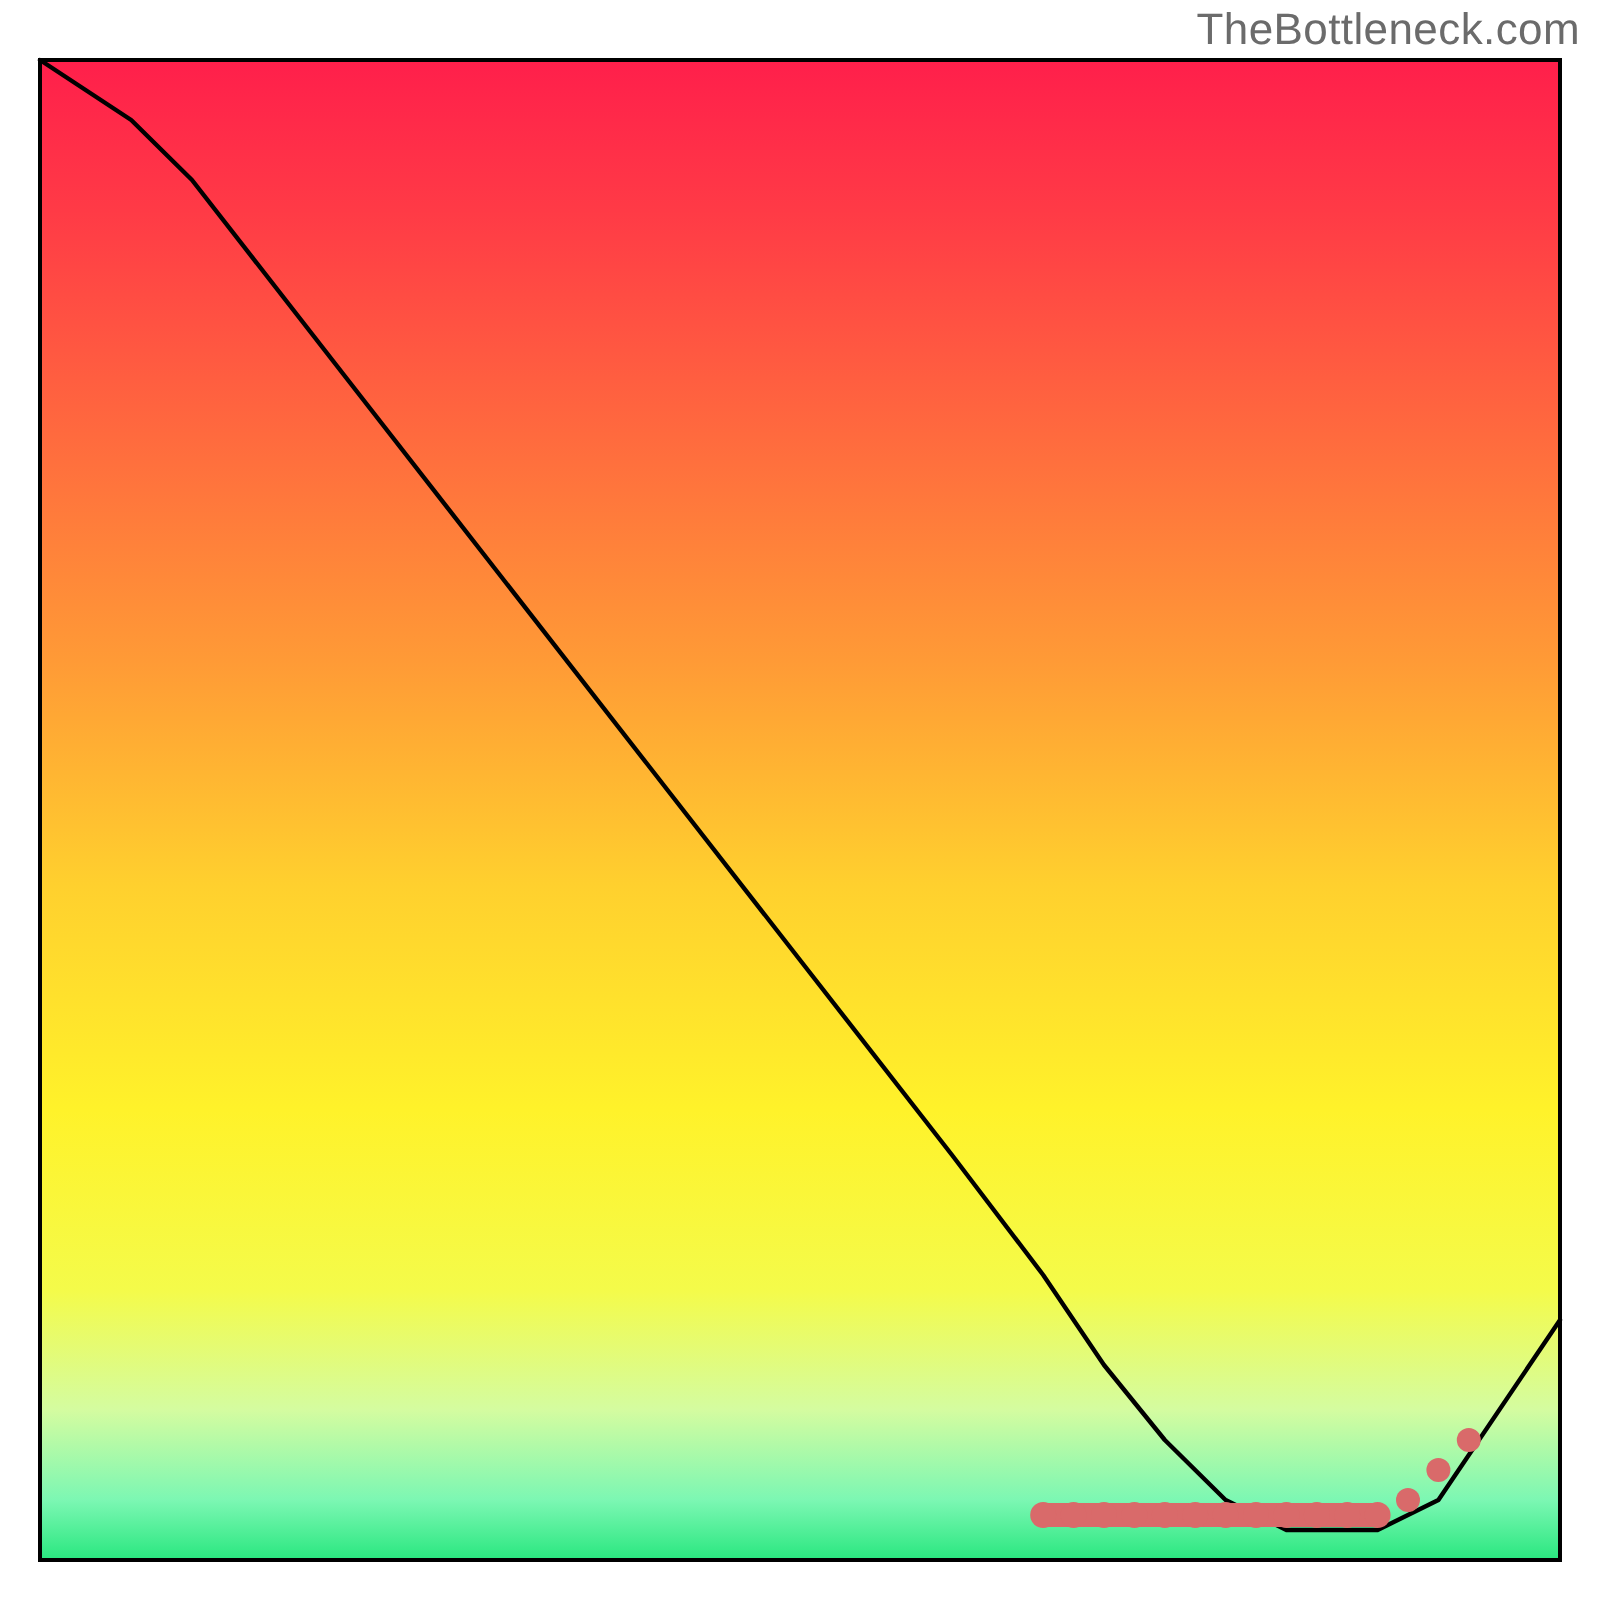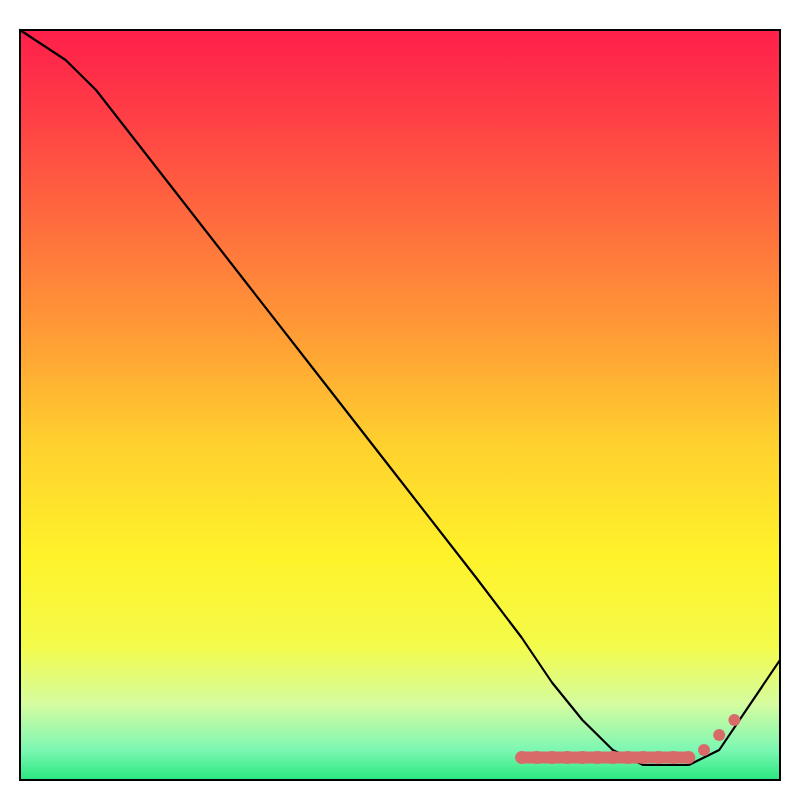--- a/index.html
+++ b/index.html
@@ -29,20 +29,21 @@
   svg.chart {
     position: absolute;
     left: 0;
     top: 0;
   }
 </style>
 </head>
 <body>
 
 <div class="wrap">
+  <div class="watermark">TheBottleneck.com</div>
   <svg class="chart" width="800" height="800" viewBox="0 0 800 800">
     <defs>
       <linearGradient id="bg-grad" x1="0" y1="0" x2="0" y2="1">
           <stop offset="0%" stop-color="#ff1f4b"></stop>
           <stop offset="10%" stop-color="#ff3a46"></stop>
           <stop offset="25%" stop-color="#ff6a3e"></stop>
           <stop offset="40%" stop-color="#ff9a36"></stop>
           <stop offset="55.00000000000001%" stop-color="#ffd02e"></stop>
           <stop offset="70%" stop-color="#fff22a"></stop>
           <stop offset="82%" stop-color="#f4fb4a"></stop>

